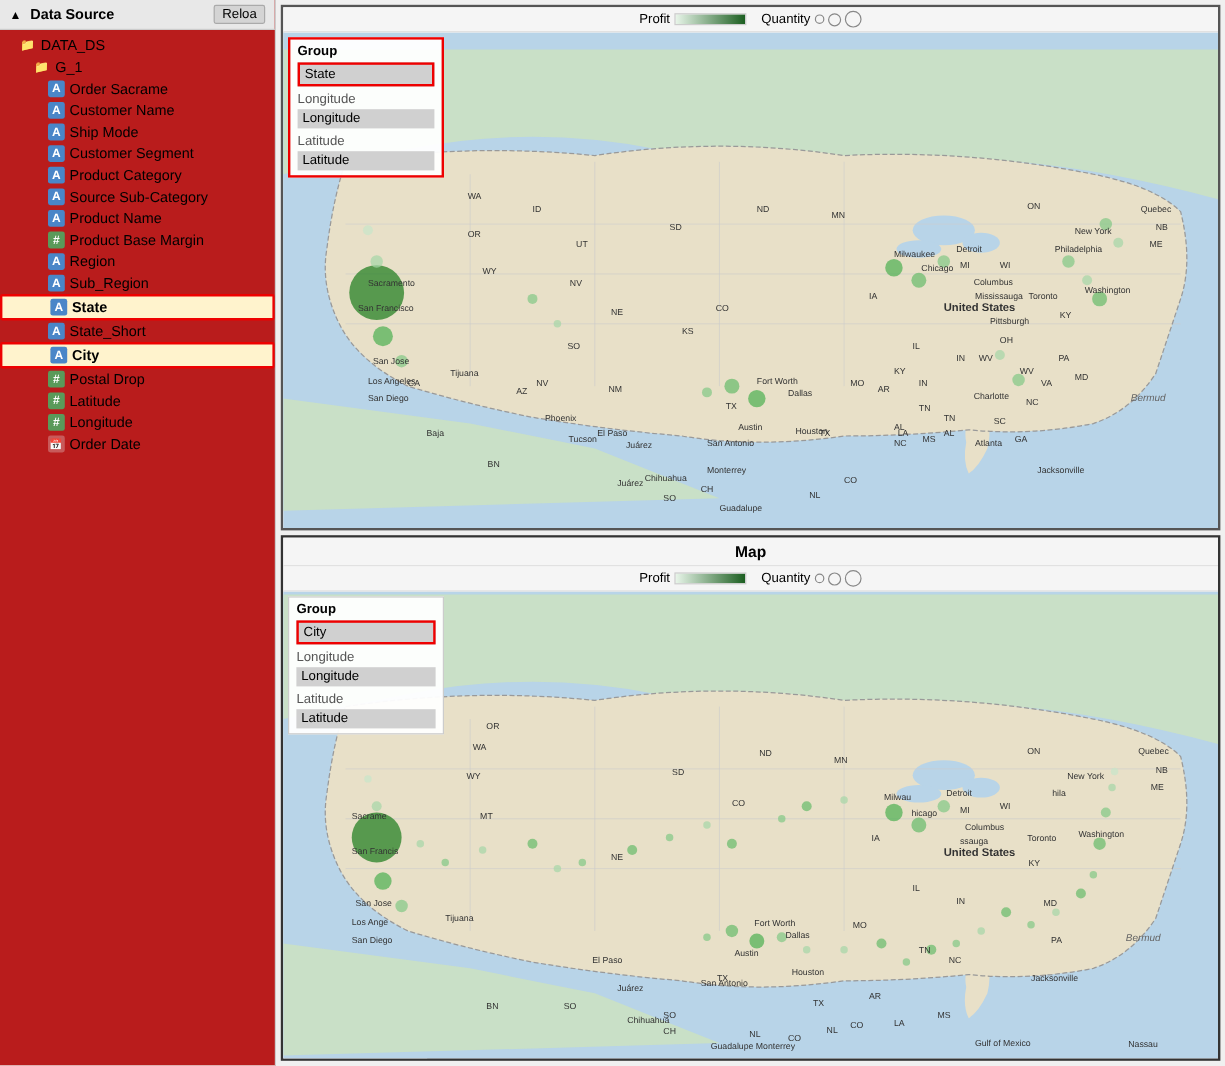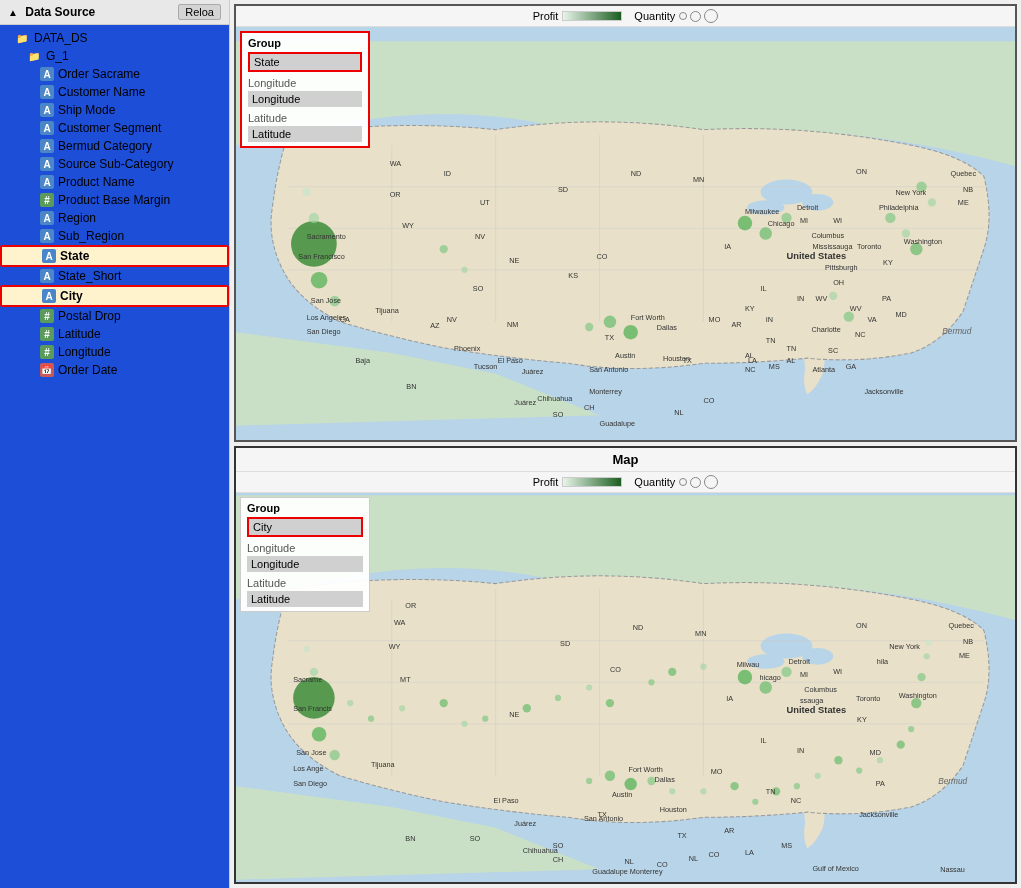--- a/index.html
+++ b/index.html
@@ -2,21 +2,21 @@
 <html><head>
   <meta charset="utf-8">
   <style>
     * { box-sizing: border-box; margin: 0; padding: 0; }
     body { font-family: Arial, sans-serif; font-size: 12px; background: #f0f0f0; display: flex; width: 1021px; height: 888px; overflow: hidden; }
 
     
     #sidebar {
       width: 230px;
       min-width: 230px;
-      background: #1d4ed8;
+      background: #b91c1c;
       border-right: 1px solid #ccc;
       display: flex;
       flex-direction: column;
       height: 100%;
       overflow: hidden;
     }
     .sidebar-header {
       display: flex;
       align-items: center;
       justify-content: space-between;
@@ -226,21 +226,21 @@
     <div class="tree-item indent-3">
       <span class="icon icon-a">A</span>
       <span>Ship Mode</span>
     </div>
     <div class="tree-item indent-3">
       <span class="icon icon-a">A</span>
       <span>Customer Segment</span>
     </div>
     <div class="tree-item indent-3">
       <span class="icon icon-a">A</span>
-      <span>Bermud Category</span>
+      <span>Product Category</span>
     </div>
     <div class="tree-item indent-3">
       <span class="icon icon-a">A</span>
       <span>Source Sub-Category</span>
     </div>
     <div class="tree-item indent-3">
       <span class="icon icon-a">A</span>
       <span>Product Name</span>
     </div>
     <div class="tree-item indent-3">

